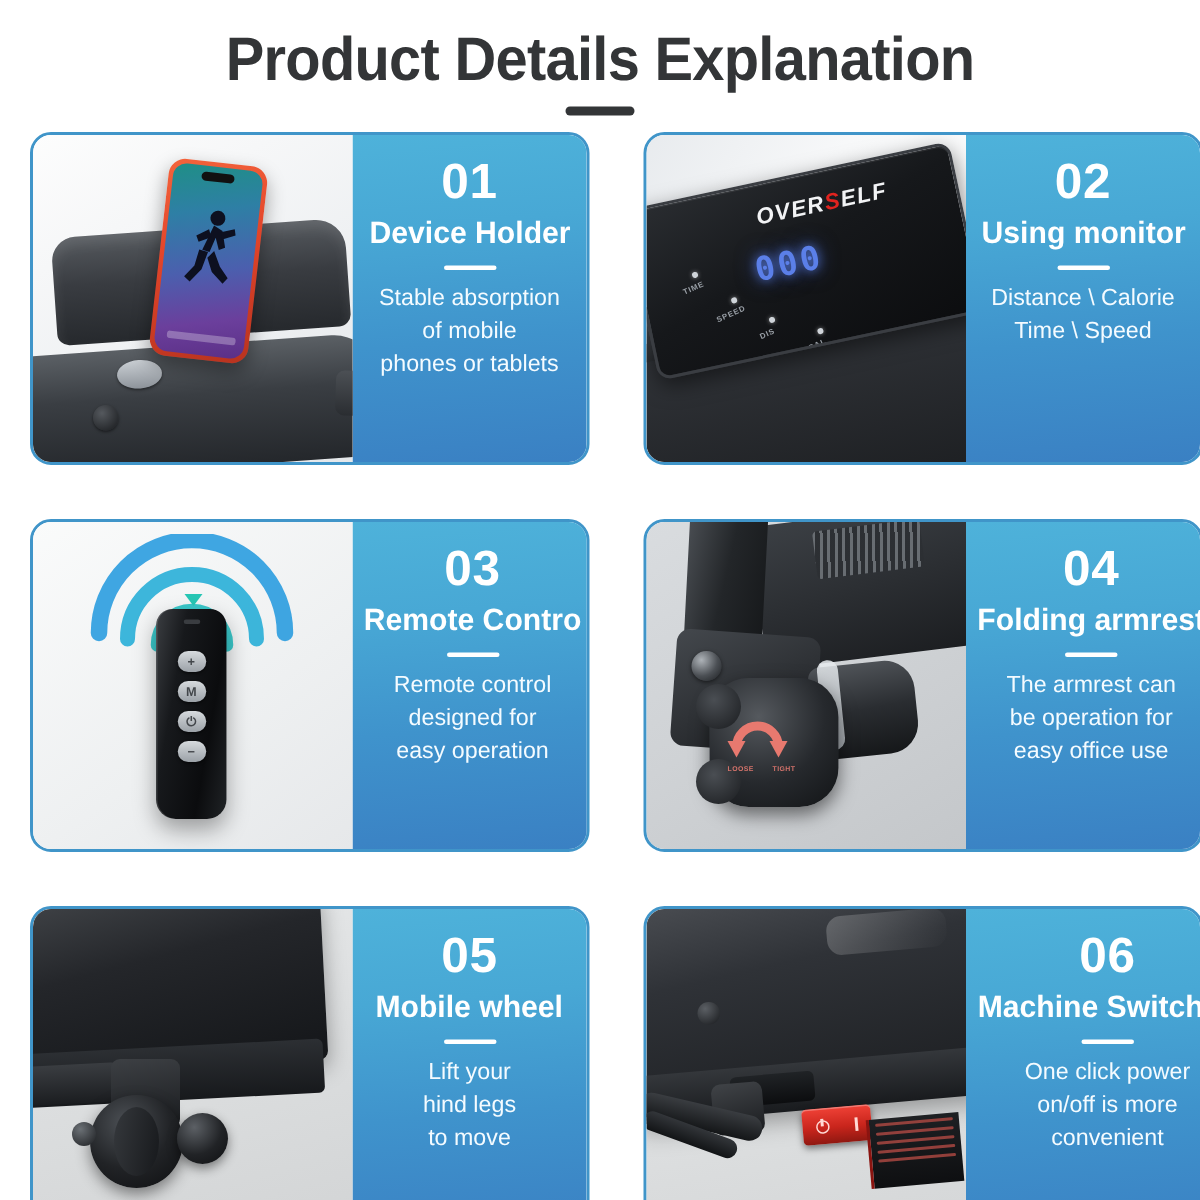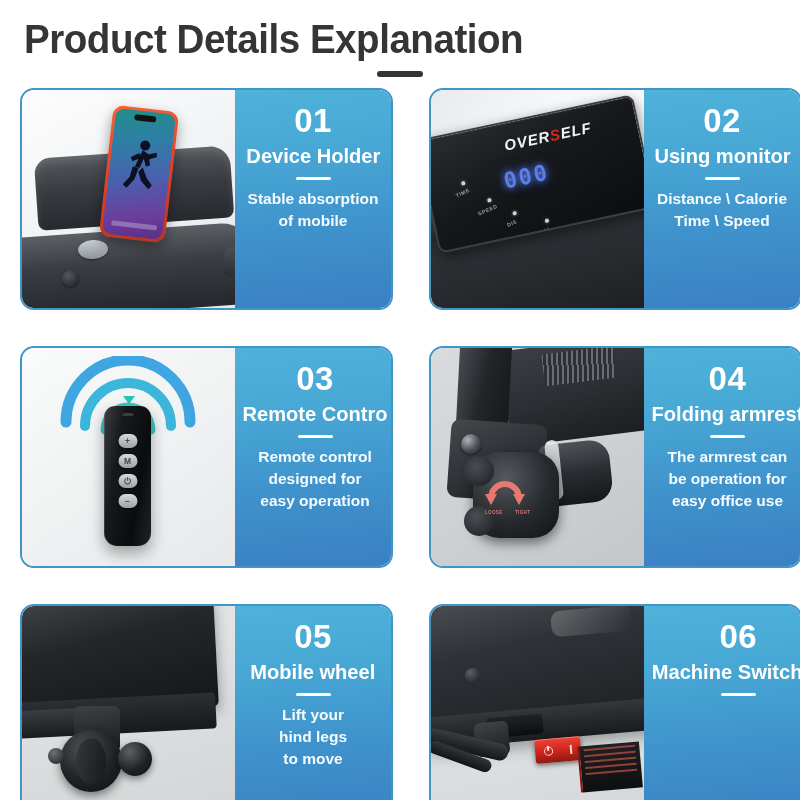--- a/index.html
+++ b/index.html
@@ -8,21 +8,21 @@
   html, body {
     width:800px; height:800px;
     background:#ffffff;
     font-family:"Liberation Sans", sans-serif;
     overflow:hidden;
   }
 
   .page { position:relative; width:800px; height:800px; background:#fff; }
 
   
-  .header { width:100%; padding-top:17px; }
+  .header { width:100%; padding-top:17px; text-align:center; }
   .page-title {
     font-family:"Liberation Sans", sans-serif;
     font-size:41px; font-weight:700; color:#333537;
     letter-spacing:-0.5px;
     transform:scaleX(0.94);
     line-height:1.1;
   }
   .title-rule {
     width:46px; height:6px; background:#333537;
     border-radius:3px; margin:9px auto 0;
@@ -72,21 +72,21 @@
     margin-top:8px;
     font-size:20.5px; font-weight:700; line-height:1.1;
     color:#ffffff; white-space:nowrap;
     transform:scaleX(0.98);
   }
   .card-divider {
     width:35px; height:3.5px; background:#ffffff;
     border-radius:2px; margin:9px 0 8px;
   }
   .card-desc {
-    font-size:15.5px; font-weight:700; line-height:1.42;
+    font-size:15.5px; font-weight:400; line-height:1.42;
     color:#f4fbff;
   }
   .card-desc span { display:block; }
 
   
   
   
   .ph1 { background:linear-gradient(150deg,#fdfdfd 0%,#eff1f3 55%,#e4e7ea 100%); }
   .ph1 .tread-base {
     position:absolute; left:-14px; bottom:-4px; width:244px; height:82px;
@@ -448,20 +448,21 @@
           </div>
         </div>
       </div>
       <div class="card-text">
         <div class="card-number">01</div>
         <div class="card-heading">Device Holder</div>
         <div class="card-divider"></div>
         <div class="card-desc">
           <span>Stable absorption</span>
           <span>of mobile</span>
+          <span>phones or tablets</span>
         </div>
       </div>
     </div>
 
     <div class="card">
       <div class="card-photo ph2">
         <div class="body-dark"></div>
         <div class="rail"></div>
         <div class="console">
           <div class="brand"><span>OVER</span><span class="s-red">S</span><span>ELF</span></div>
@@ -590,17 +591,22 @@
           <i></i>
           <i></i>
           <i></i>
           <i></i>
         </div>
       </div>
       <div class="card-text">
         <div class="card-number">06</div>
         <div class="card-heading">Machine Switches</div>
         <div class="card-divider"></div>
+        <div class="card-desc">
+          <span>One click power</span>
+          <span>on/off is more</span>
+          <span>convenient</span>
+        </div>
       </div>
     </div>
 
   </div>
 </div>
 
 </body></html>

